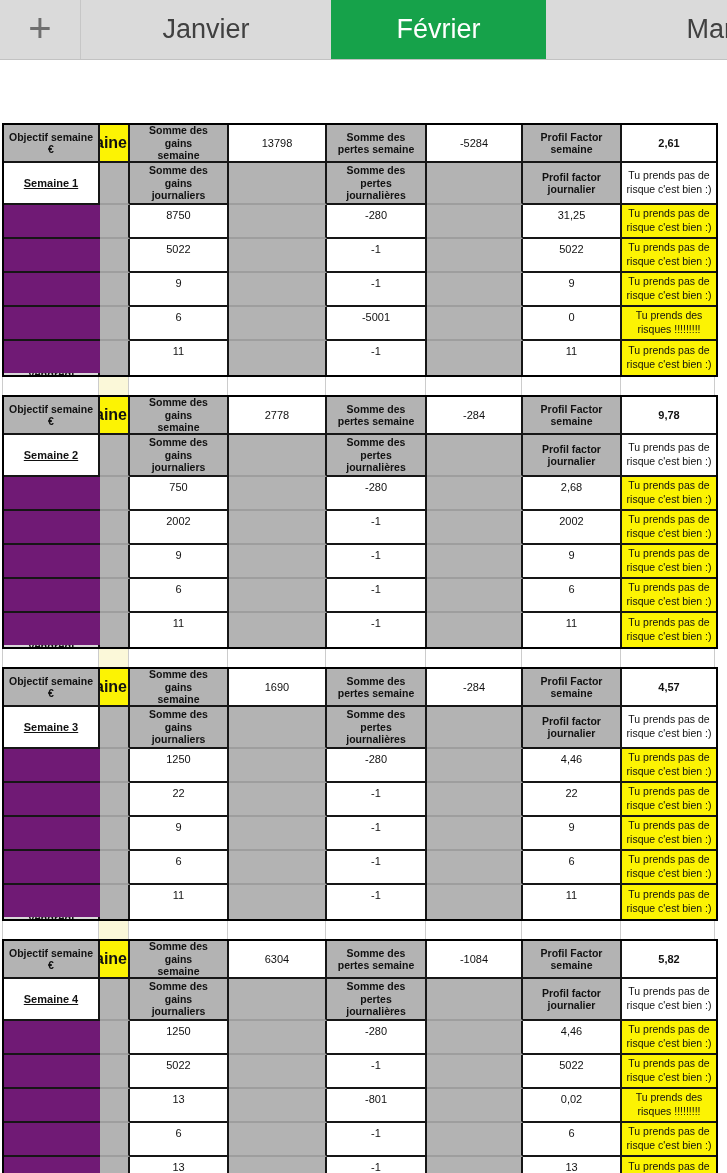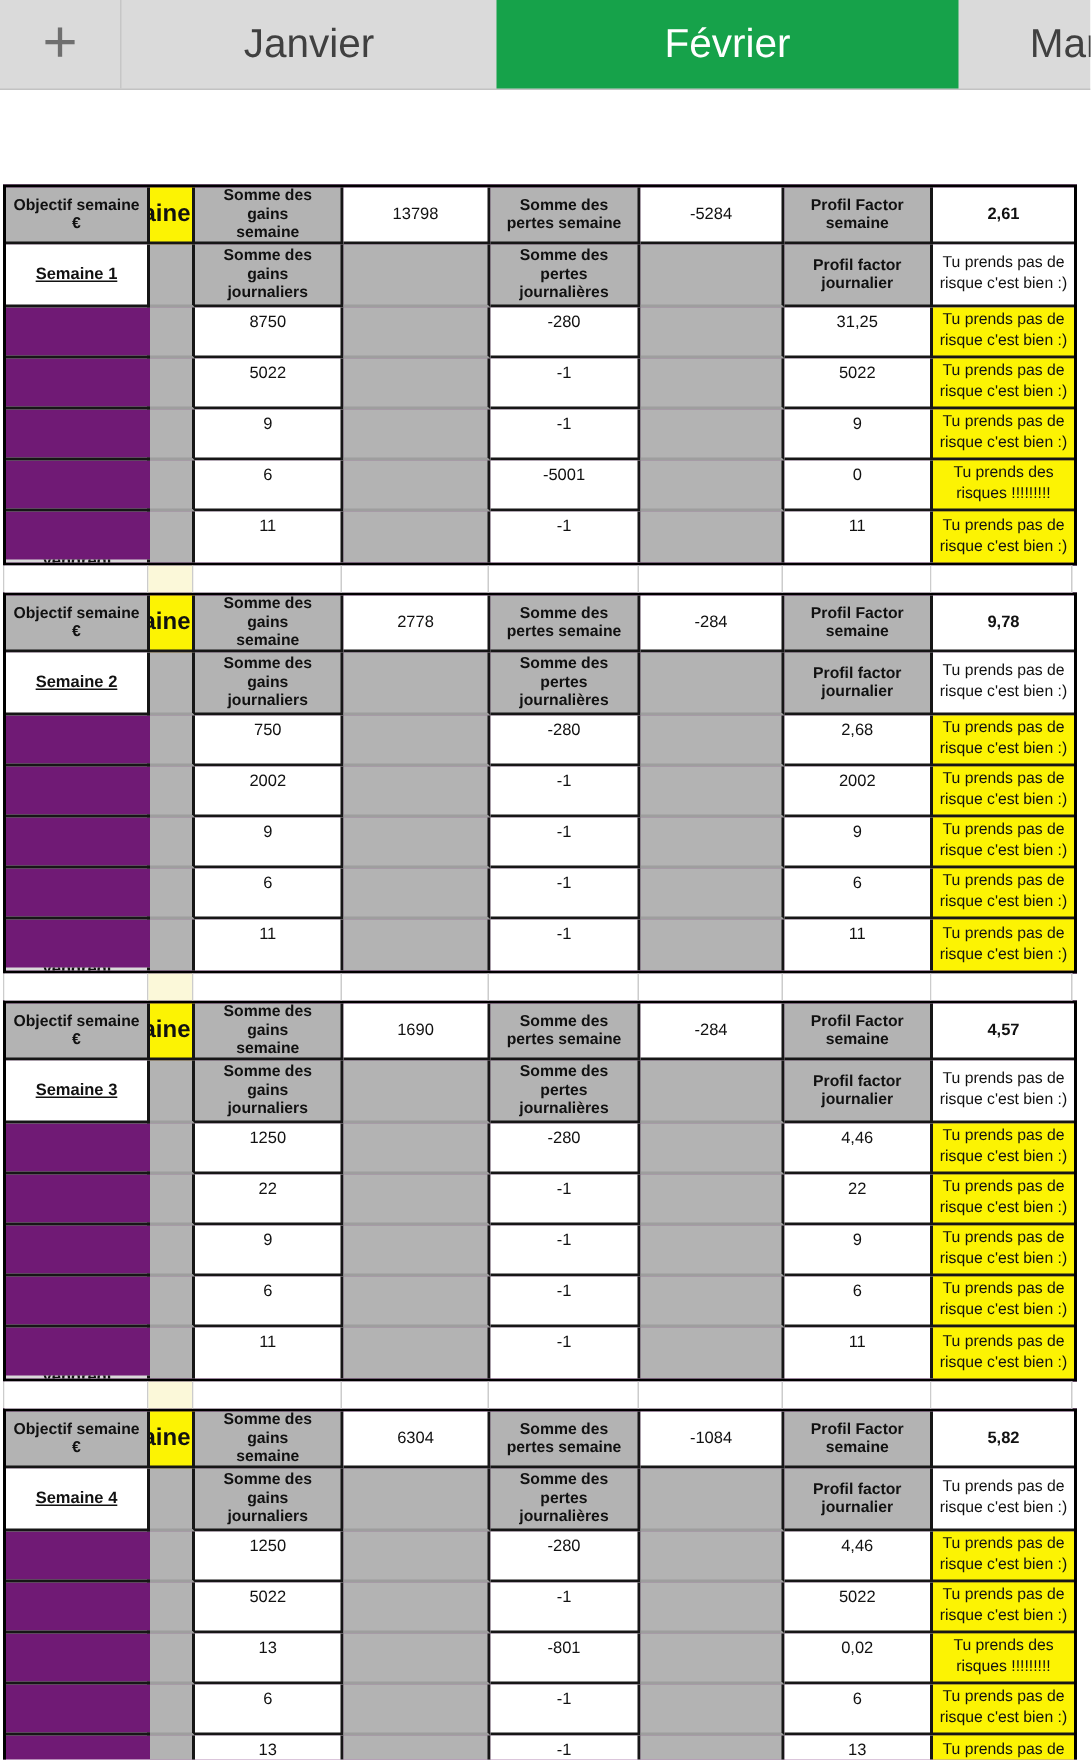--- a/index.html
+++ b/index.html
@@ -7,21 +7,21 @@
     width:727px;height:1173px;overflow:hidden;background:#ffffff;
     font-family:"Liberation Sans", sans-serif;
     -webkit-font-smoothing:antialiased;
   }
   
   .tabbar{display:flex;height:59px;background:#dadada;border-bottom:1px solid #c2c2c2;align-items:stretch;}
   .addtab{width:80px;display:flex;align-items:center;justify-content:center;border-right:1px solid #c6c6c6;}
   .plus{color:#6f6f6f;font-size:40px;font-weight:200;line-height:1;margin-top:-4px;}
   .tab{display:flex;align-items:center;justify-content:center;font-size:27px;color:#404040;}
   .tab-j{width:250px;}
-  .tab-active{width:308px;background:#16a24a;color:#ffffff;}
+  .tab-active{width:215px;background:#16a24a;color:#ffffff;}
   .tab-m{flex:1;justify-content:flex-end;margin-right:-6px;}
   
   #sheet{margin:63px 0 0 2px;width:716px;}
   .section{
     display:grid;
     grid-template-columns:96px 30px 99px 98px 100px 96px 99px 94px;
     grid-template-rows:38px 42px;
     grid-auto-rows:34px;
     border:2px solid #000;background:#701a75;
   }

